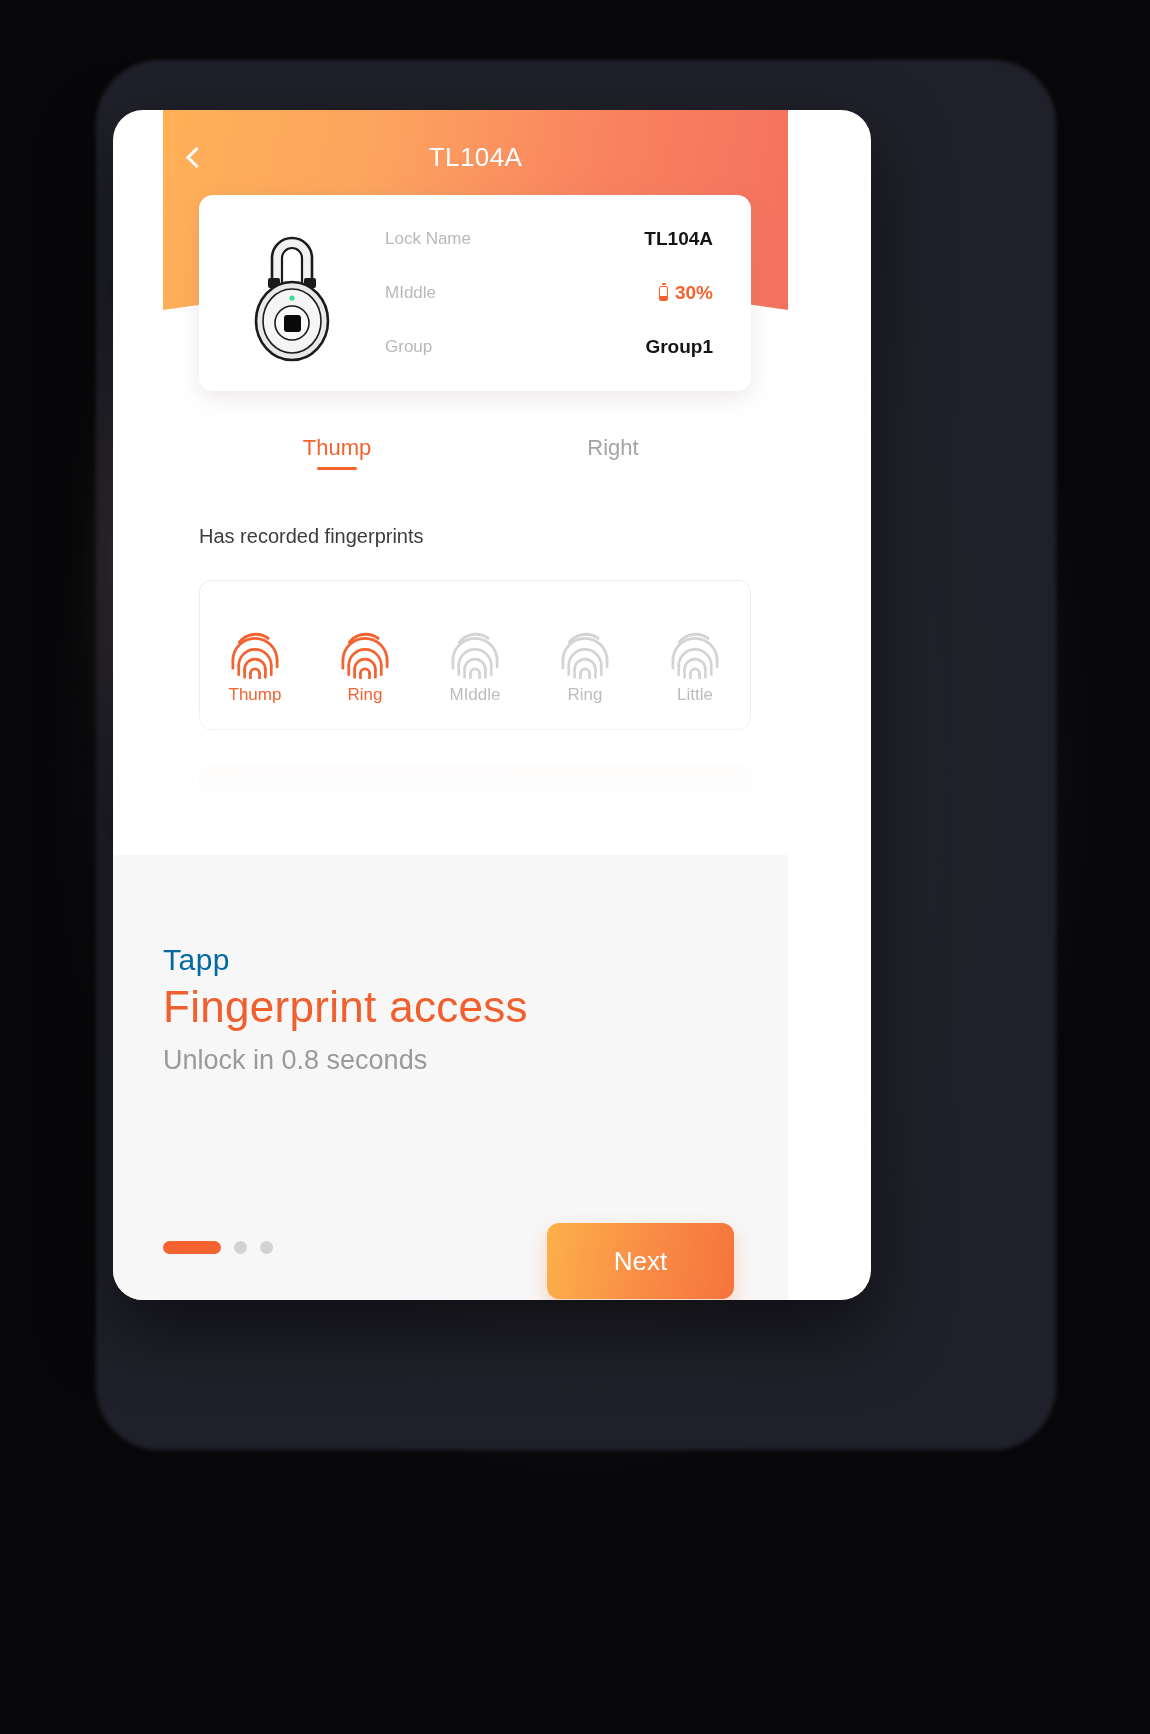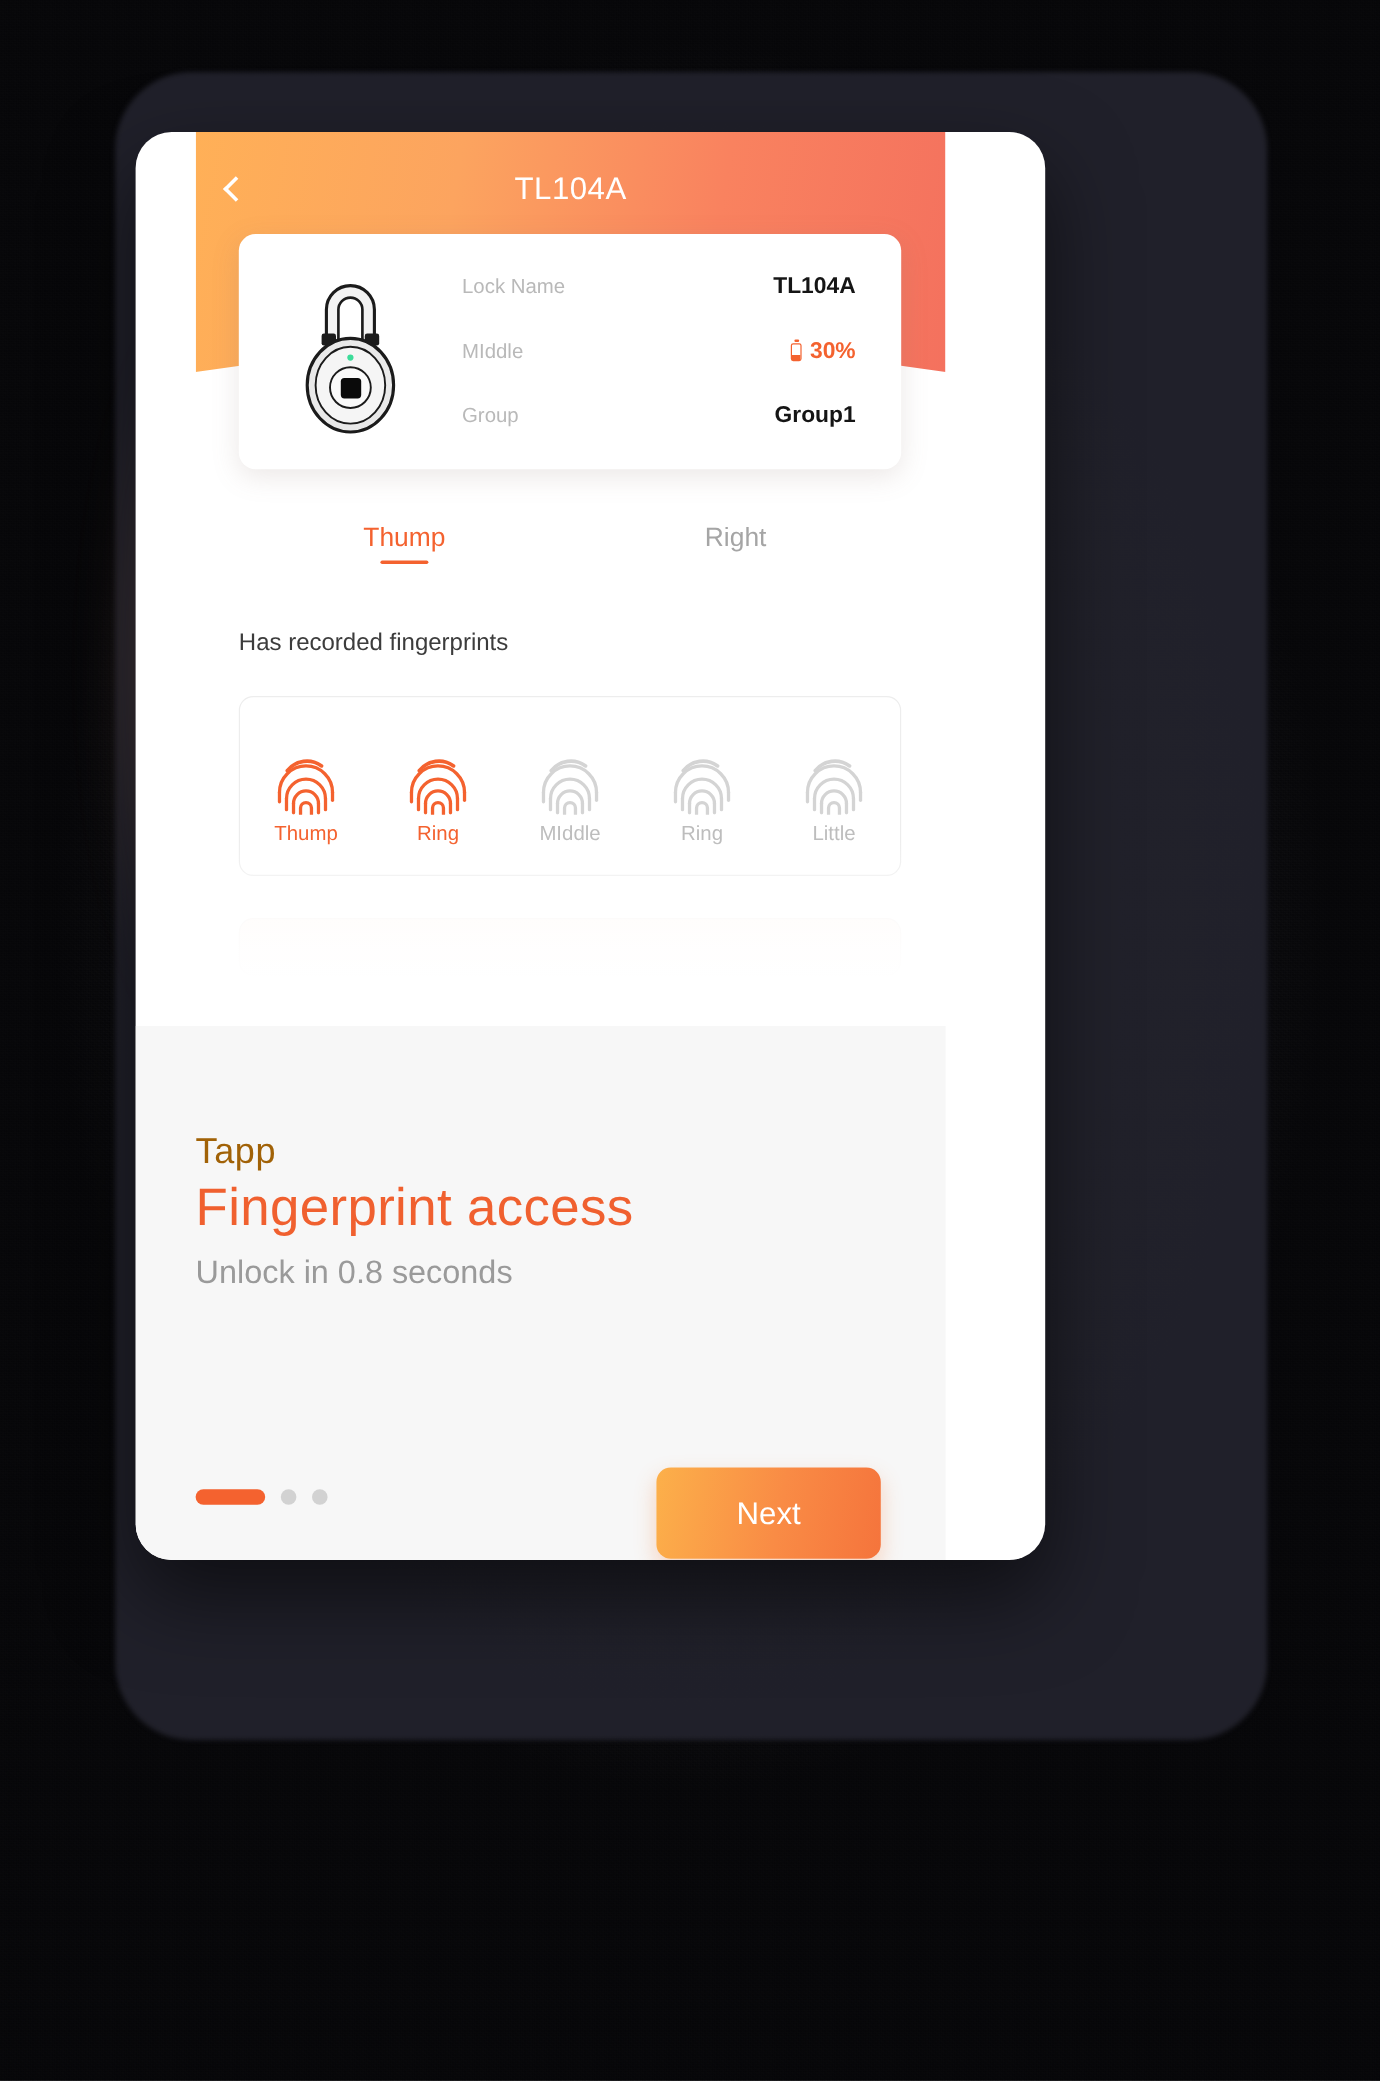--- a/index.html
+++ b/index.html
@@ -220,21 +220,21 @@
   .sheet {
     position: absolute;
     left: 0; top: 745px;
     width: 675px; height: 445px;
     background: #f7f7f7;
   }
   .brand {
     position: absolute;
     left: 50px; top: 88px;
     font-size: 30px;
-    color: #a16207;
+    color: #0369a1;
     letter-spacing: .5px;
   }
   .headline {
     position: absolute;
     left: 50px; top: 127px;
     font-size: 44px;
     color: #f0602f;
     letter-spacing: .3px;
   }
   .subline {

